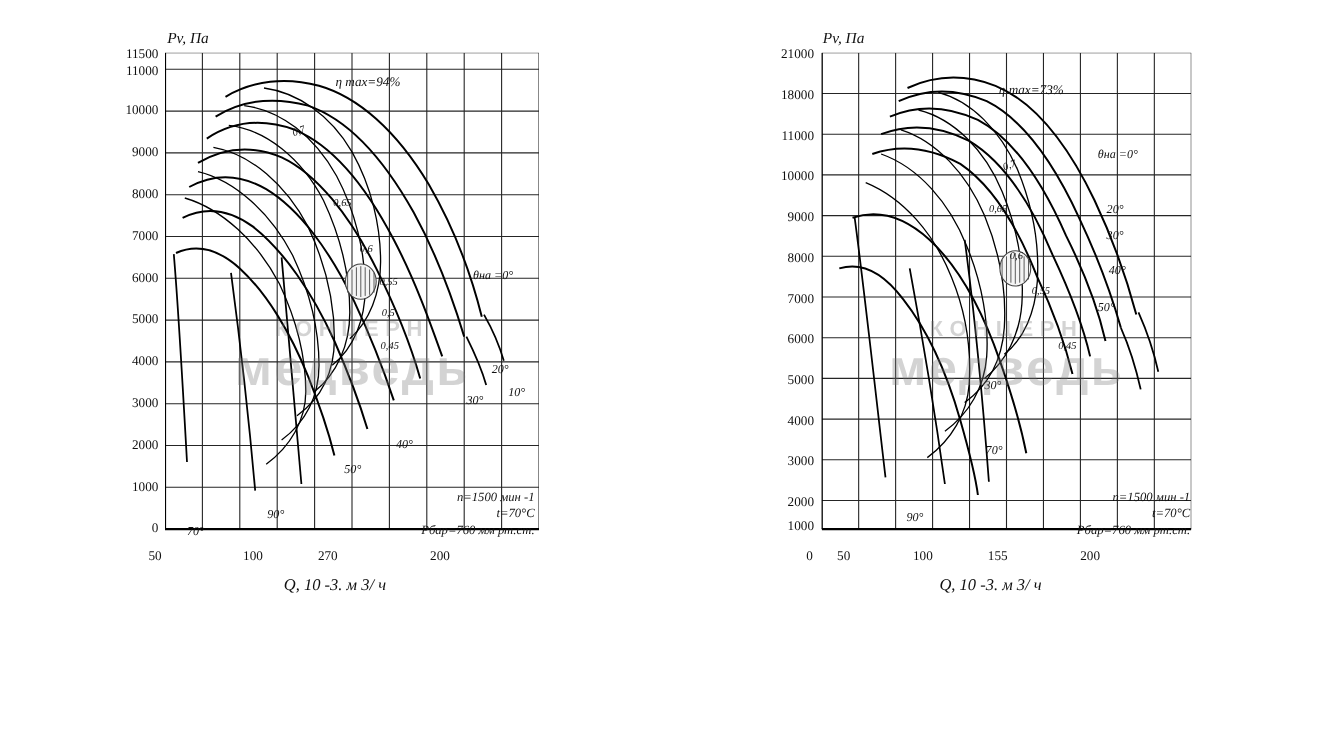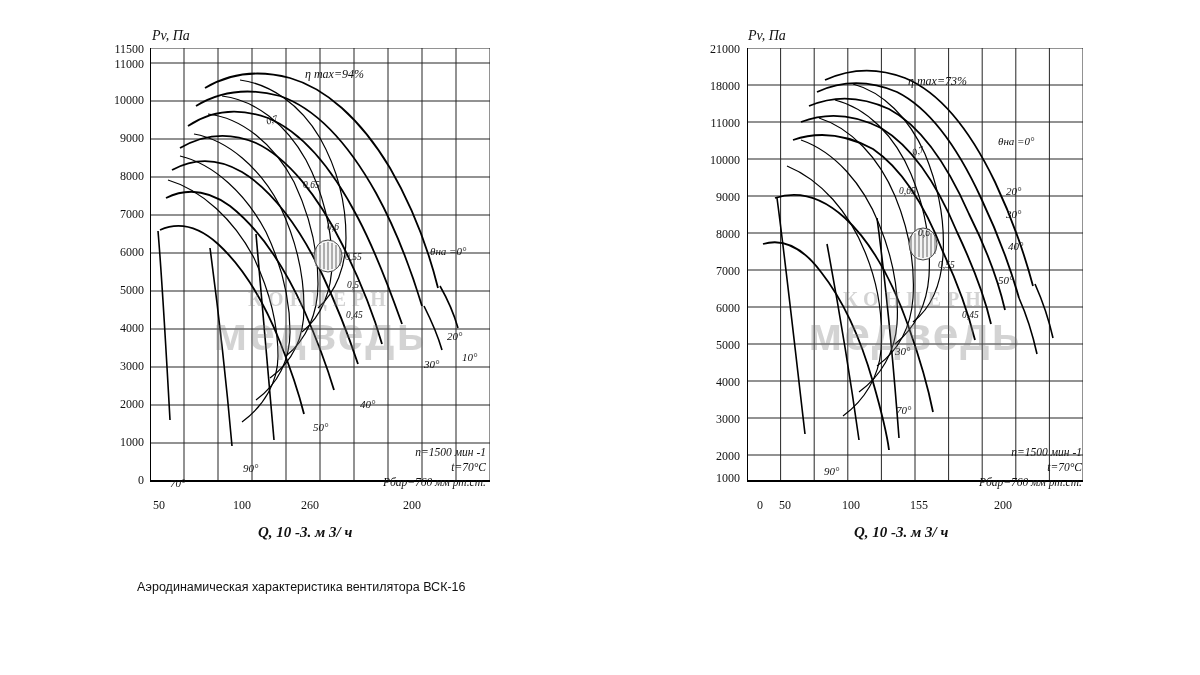--- a/index.html
+++ b/index.html
@@ -21,41 +21,41 @@
   
   .y-axis-title{
     position:absolute;
     font-style:italic;
     font-size:14px;
     white-space:nowrap;
   }
   .x-axis-title{
     position:absolute;
     font-style:italic;
-    font-weight:bold;
+    font-weight:normal;
     font-size:15px;
     white-space:nowrap;
   }
   .caption{
     position:absolute;
     font-family:"Liberation Sans", sans-serif;
     font-size:12.5px;
     color:#111;
     white-space:nowrap;
   }
   .ticklabel{
     position:absolute;
     font-size:12px;
     text-align:right;
     white-space:nowrap;
   }
   .xticklabel{
     position:absolute;
     font-size:12px;
-    text-align:right;
+    text-align:left;
     white-space:nowrap;
   }
   .note-box{
     position:absolute;
     font-size:11.5px;
     font-style:italic;
     line-height:15px;
     text-align:right;
     white-space:nowrap;
   }
@@ -79,21 +79,21 @@
   }
   .watermark{
     position:absolute;
     pointer-events:none;
     text-align:center;
     color:rgba(120,120,120,0.33);
     font-family:"Liberation Sans", sans-serif;
     font-weight:bold;
     user-select:none;
   }
-  .wm-top{font-size:20px;letter-spacing:6px;font-family:Liberation Serif, serif;}
+  .wm-top{font-size:20px;letter-spacing:6px;}
   .wm-bottom{font-size:46px;letter-spacing:2px;margin-top:-4px;}
   svg{display:block;}
 </style>
 </head>
 <body>
 
 <div class="page">
 
   <div class="panel panel-left">
 
@@ -212,26 +212,25 @@
     <div class="theta-label" style="left:170px;top:477px;">70°</div>
 
     <div class="note-box" style="left:190px;top:445px;width:296px;">
       <div>n=1500 мин -1</div>
       <div>t=70°C</div>
       <div>Pбар=760 мм рт.ст.</div>
     </div>
 
     <div class="xticklabel" style="left:135px;top:498px;width:30px;">50</div>
     <div class="xticklabel" style="left:221px;top:498px;width:30px;">100</div>
-    <div class="xticklabel" style="left:289px;top:498px;width:30px;">260</div>
+    <div class="xticklabel" style="left:289px;top:498px;width:30px;">270</div>
     <div class="xticklabel" style="left:391px;top:498px;width:30px;">200</div>
 
     <div class="x-axis-title" style="left:258px;top:524px;">Q, 10 -3. м 3/ ч</div>
 
-    <div class="caption" style="left:137px;top:580px;">Аэродинамическая характеристика вентилятора ВСК-16</div>
 
     <div class="watermark" style="left:150px;top:288px;width:340px;">
       <div class="wm-top">КОНЦЕРН</div>
       <div class="wm-bottom">медведь</div>
     </div>
   </div>
 
   <div class="panel panel-right">
 
     <div class="y-axis-title" style="left:148px;top:28px;">Pv,  Па</div>

